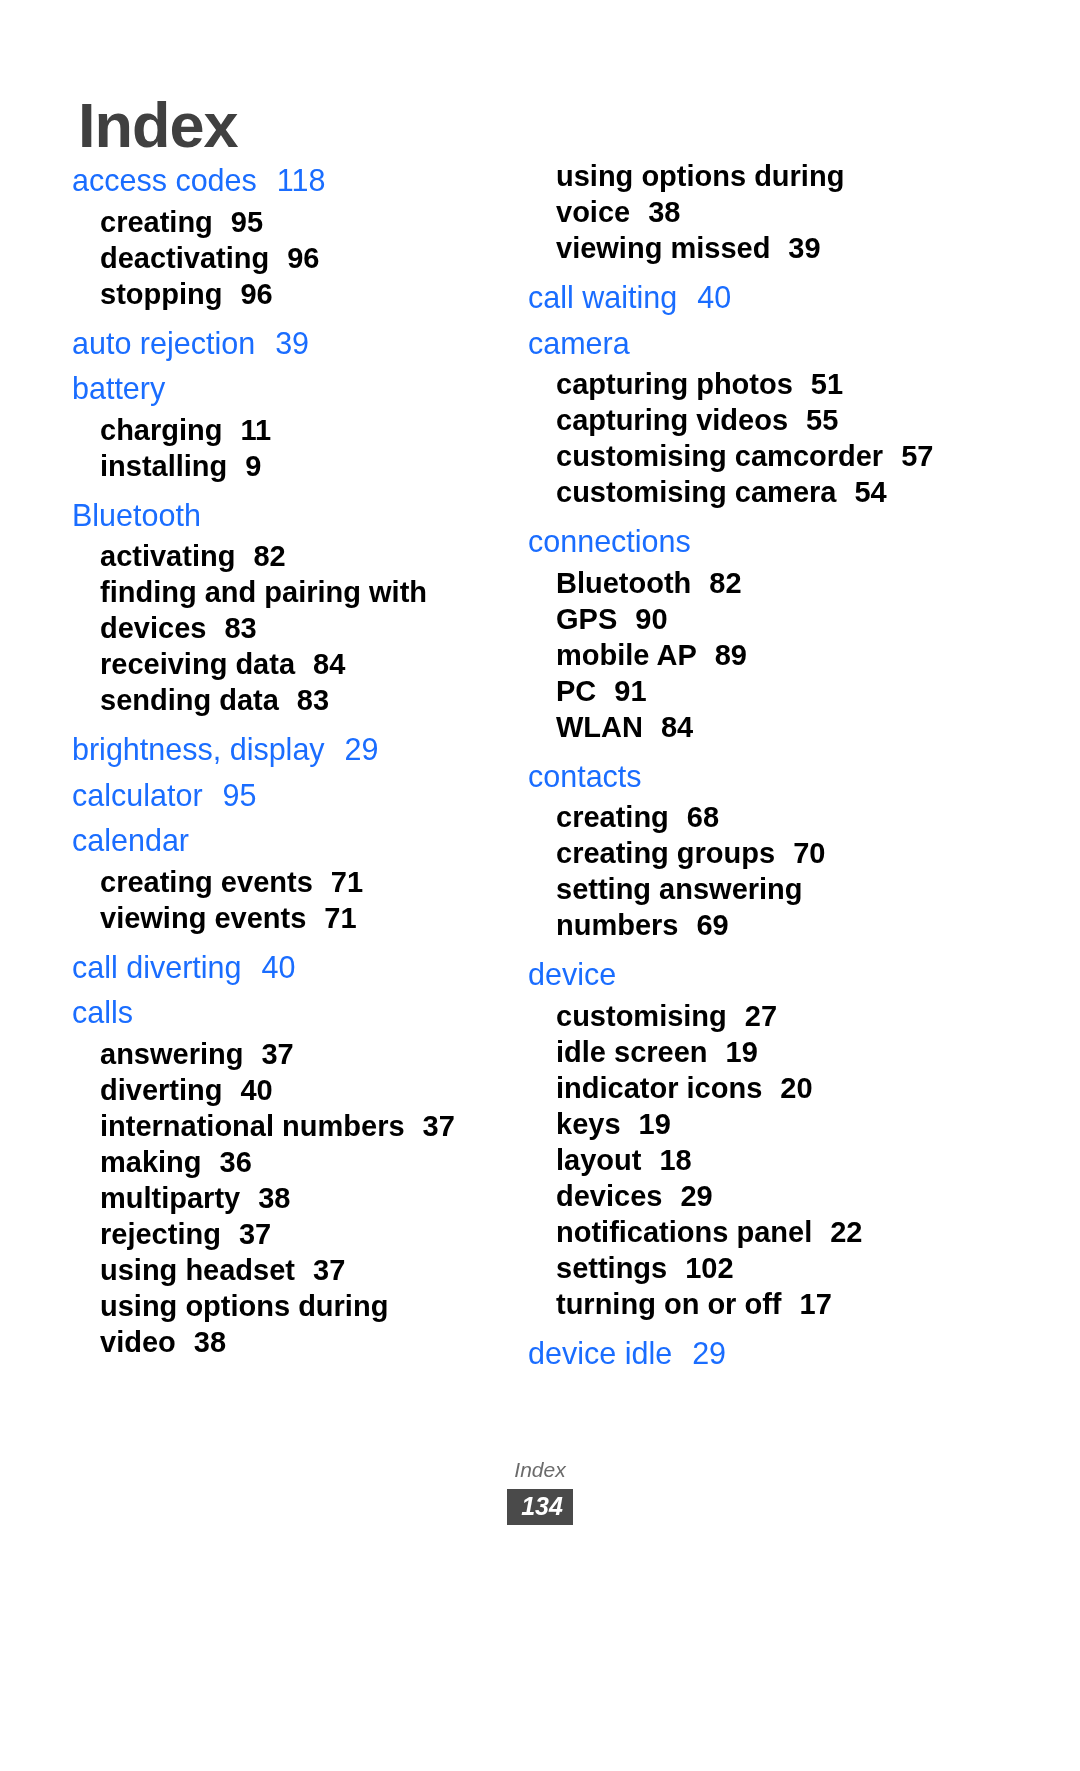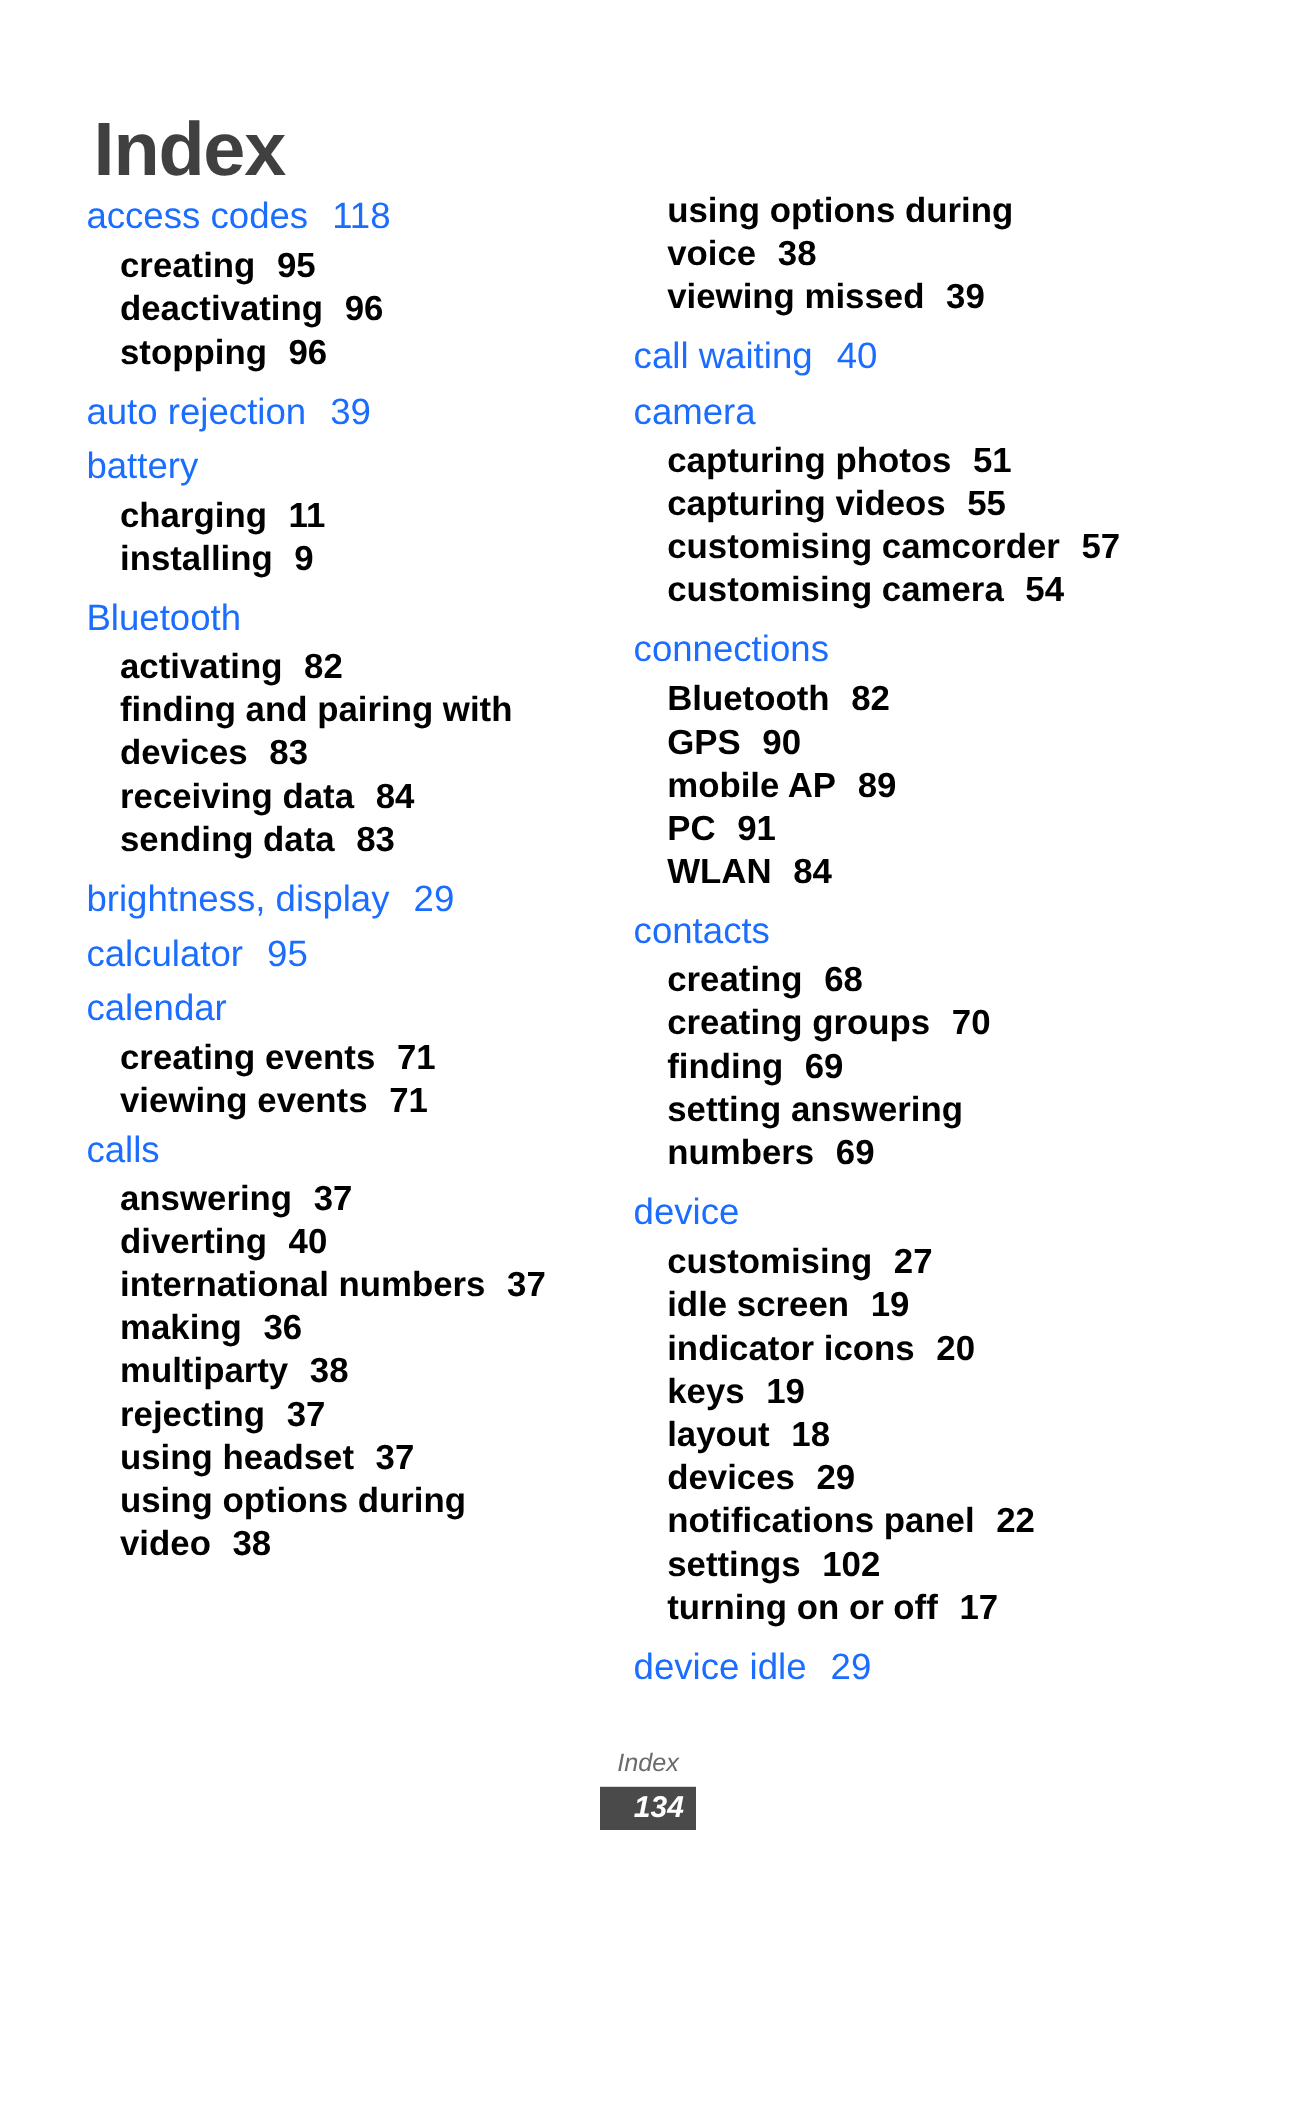--- a/index.html
+++ b/index.html
@@ -100,21 +100,21 @@
     line-height: 30px;
   }
   .footer-badge {
     display: inline-block;
     margin-top: 4px;
     background: #4a4a4a;
     color: #ffffff;
     font-size: 25px;
     font-style: italic;
     font-weight: bold;
-    padding: 2px 10px 4px 28px;
+    padding: 2px 10px 4px 14px;
     line-height: 30px;
   }
 </style>
 </head>
 <body>
 
 <div class="page">
 
   <h1 class="page-title">Index</h1>
 
@@ -132,20 +132,21 @@
         <div class="entry-sub"><span class="lbl">activating</span><span class="pg">82</span></div>
         <div class="entry-sub"><span class="lbl">finding and pairing with</span></div>
         <div class="entry-sub"><span class="lbl">devices</span><span class="pg">83</span></div>
         <div class="entry-sub"><span class="lbl">receiving data</span><span class="pg">84</span></div>
         <div class="entry-sub"><span class="lbl">sending data</span><span class="pg">83</span></div>
         <div class="entry-head gap-before"><span class="lbl">brightness, display</span><span class="pg">29</span></div>
         <div class="entry-head"><span class="lbl">calculator</span><span class="pg">95</span></div>
         <div class="entry-head"><span class="lbl">calendar</span></div>
         <div class="entry-sub"><span class="lbl">creating events</span><span class="pg">71</span></div>
         <div class="entry-sub"><span class="lbl">viewing events</span><span class="pg">71</span></div>
+        <div class="entry-head gap-before"><span class="lbl">call diverting</span><span class="pg">40</span></div>
         <div class="entry-head"><span class="lbl">calls</span></div>
         <div class="entry-sub"><span class="lbl">answering</span><span class="pg">37</span></div>
         <div class="entry-sub"><span class="lbl">diverting</span><span class="pg">40</span></div>
         <div class="entry-sub"><span class="lbl">international numbers</span><span class="pg">37</span></div>
         <div class="entry-sub"><span class="lbl">making</span><span class="pg">36</span></div>
         <div class="entry-sub"><span class="lbl">multiparty</span><span class="pg">38</span></div>
         <div class="entry-sub"><span class="lbl">rejecting</span><span class="pg">37</span></div>
         <div class="entry-sub"><span class="lbl">using headset</span><span class="pg">37</span></div>
         <div class="entry-sub"><span class="lbl">using options during</span></div>
         <div class="entry-sub"><span class="lbl">video</span><span class="pg">38</span></div>
@@ -162,21 +163,20 @@
         <div class="entry-sub"><span class="lbl">customising camera</span><span class="pg">54</span></div>
         <div class="entry-head gap-before"><span class="lbl">connections</span></div>
         <div class="entry-sub"><span class="lbl">Bluetooth</span><span class="pg">82</span></div>
         <div class="entry-sub"><span class="lbl">GPS</span><span class="pg">90</span></div>
         <div class="entry-sub"><span class="lbl">mobile AP</span><span class="pg">89</span></div>
         <div class="entry-sub"><span class="lbl">PC</span><span class="pg">91</span></div>
         <div class="entry-sub"><span class="lbl">WLAN</span><span class="pg">84</span></div>
         <div class="entry-head gap-before"><span class="lbl">contacts</span></div>
         <div class="entry-sub"><span class="lbl">creating</span><span class="pg">68</span></div>
         <div class="entry-sub"><span class="lbl">creating groups</span><span class="pg">70</span></div>
-        <div class="entry-sub"><span class="lbl">finding</span><span class="pg">69</span></div>
         <div class="entry-sub"><span class="lbl">setting answering</span></div>
         <div class="entry-sub"><span class="lbl">numbers</span><span class="pg">69</span></div>
         <div class="entry-head gap-before"><span class="lbl">device</span></div>
         <div class="entry-sub"><span class="lbl">customising</span><span class="pg">27</span></div>
         <div class="entry-sub"><span class="lbl">idle screen</span><span class="pg">19</span></div>
         <div class="entry-sub"><span class="lbl">indicator icons</span><span class="pg">20</span></div>
         <div class="entry-sub"><span class="lbl">keys</span><span class="pg">19</span></div>
         <div class="entry-sub"><span class="lbl">layout</span><span class="pg">18</span></div>
         <div class="entry-sub"><span class="lbl">devices</span><span class="pg">29</span></div>
         <div class="entry-sub"><span class="lbl">notifications panel</span><span class="pg">22</span></div>

